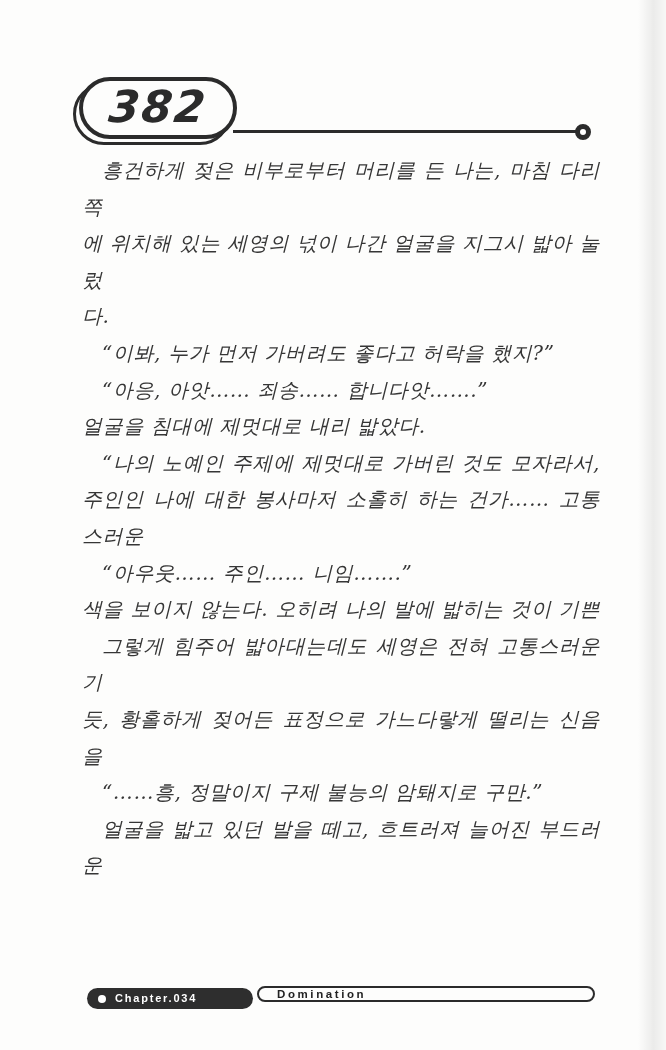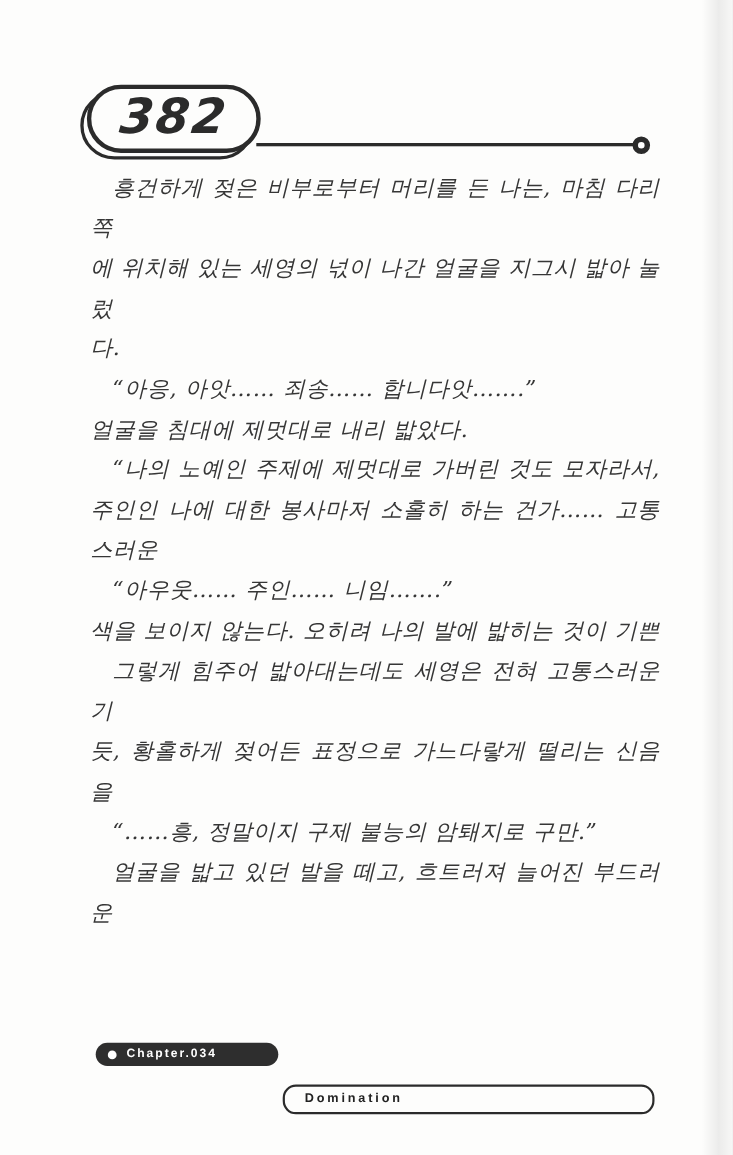--- a/index.html
+++ b/index.html
@@ -39,35 +39,35 @@
   .body-text{
     position:absolute;left:82px;top:152px;width:518px;
     font-size:20px;letter-spacing:0.6px;color:#363636;
   }
   .line{line-height:36.6px;white-space:nowrap;font-style:italic;}
   .line.just{white-space:normal;text-align:justify;text-align-last:justify;}
   .line.ind1{padding-left:20px;}
   .line.ind1.just{padding-left:0;text-indent:20px;}
   
   .chapter-pill{
-    position:absolute;left:87px;top:948px;width:166px;height:21px;
+    position:absolute;left:87px;top:988px;width:166px;height:21px;
     box-sizing:border-box;background:#2e2e2e;border-radius:11px;
     display:flex;align-items:center;padding-left:11px;
   }
   .chapter-bullet{
     width:8px;height:8px;border-radius:50%;background:#fff;
     margin-right:9px;flex:0 0 auto;
   }
   .chapter-label{
     font-family:"Liberation Sans", sans-serif;
     font-size:11px;font-weight:bold;letter-spacing:1.8px;color:#fff;
     padding-bottom:1px;
   }
   .series-pill{
-    position:absolute;left:257px;top:986px;width:338px;height:27px;
+    position:absolute;left:257px;top:986px;width:338px;height:16px;
     box-sizing:border-box;background:#fdfdfc;border:2px solid #2b2b2b;border-radius:12px;
     display:flex;align-items:center;padding-left:18px;
   }
   .series-label{
     font-family:"Liberation Sans", sans-serif;
     font-size:11.5px;font-weight:600;letter-spacing:2.6px;color:#222;
     padding-bottom:1px;
   }
   
   .edge-shade{
@@ -87,20 +87,21 @@
       <span class="pagenum">382</span>
     </div>
   </div>
   <div class="header-rule"></div>
   <div class="header-dot"></div>
 
   <div class="body-text" id="body-text">
       <div class="line ind1 just">흥건하게 젖은 비부로부터 머리를 든 나는, 마침 다리 쪽</div>
       <div class="line just">에 위치해 있는 세영의 넋이 나간 얼굴을 지그시 밟아 눌렀</div>
       <div class="line">다.</div>
+      <div class="line ind1">“이봐, 누가 먼저 가버려도 좋다고 허락을 했지?”</div>
       <div class="line ind1">“아응, 아앗…… 죄송…… 합니다앗…….”</div>
       <div class="line">얼굴을 침대에 제멋대로 내리 밟았다.</div>
       <div class="line ind1 just">“나의 노예인 주제에 제멋대로 가버린 것도 모자라서,</div>
       <div class="line just">주인인 나에 대한 봉사마저 소홀히 하는 건가…… 고통스러운</div>
       <div class="line ind1">“아우웃…… 주인…… 니임…….”</div>
       <div class="line just">색을 보이지 않는다. 오히려 나의 발에 밟히는 것이 기쁜</div>
       <div class="line ind1 just">그렇게 힘주어 밟아대는데도 세영은 전혀 고통스러운 기</div>
       <div class="line just">듯, 황홀하게 젖어든 표정으로 가느다랗게 떨리는 신음을</div>
       <div class="line ind1">“……흥, 정말이지 구제 불능의 암퇘지로 구만.”</div>
       <div class="line ind1 just">얼굴을 밟고 있던 발을 떼고, 흐트러져 늘어진 부드러운</div>

